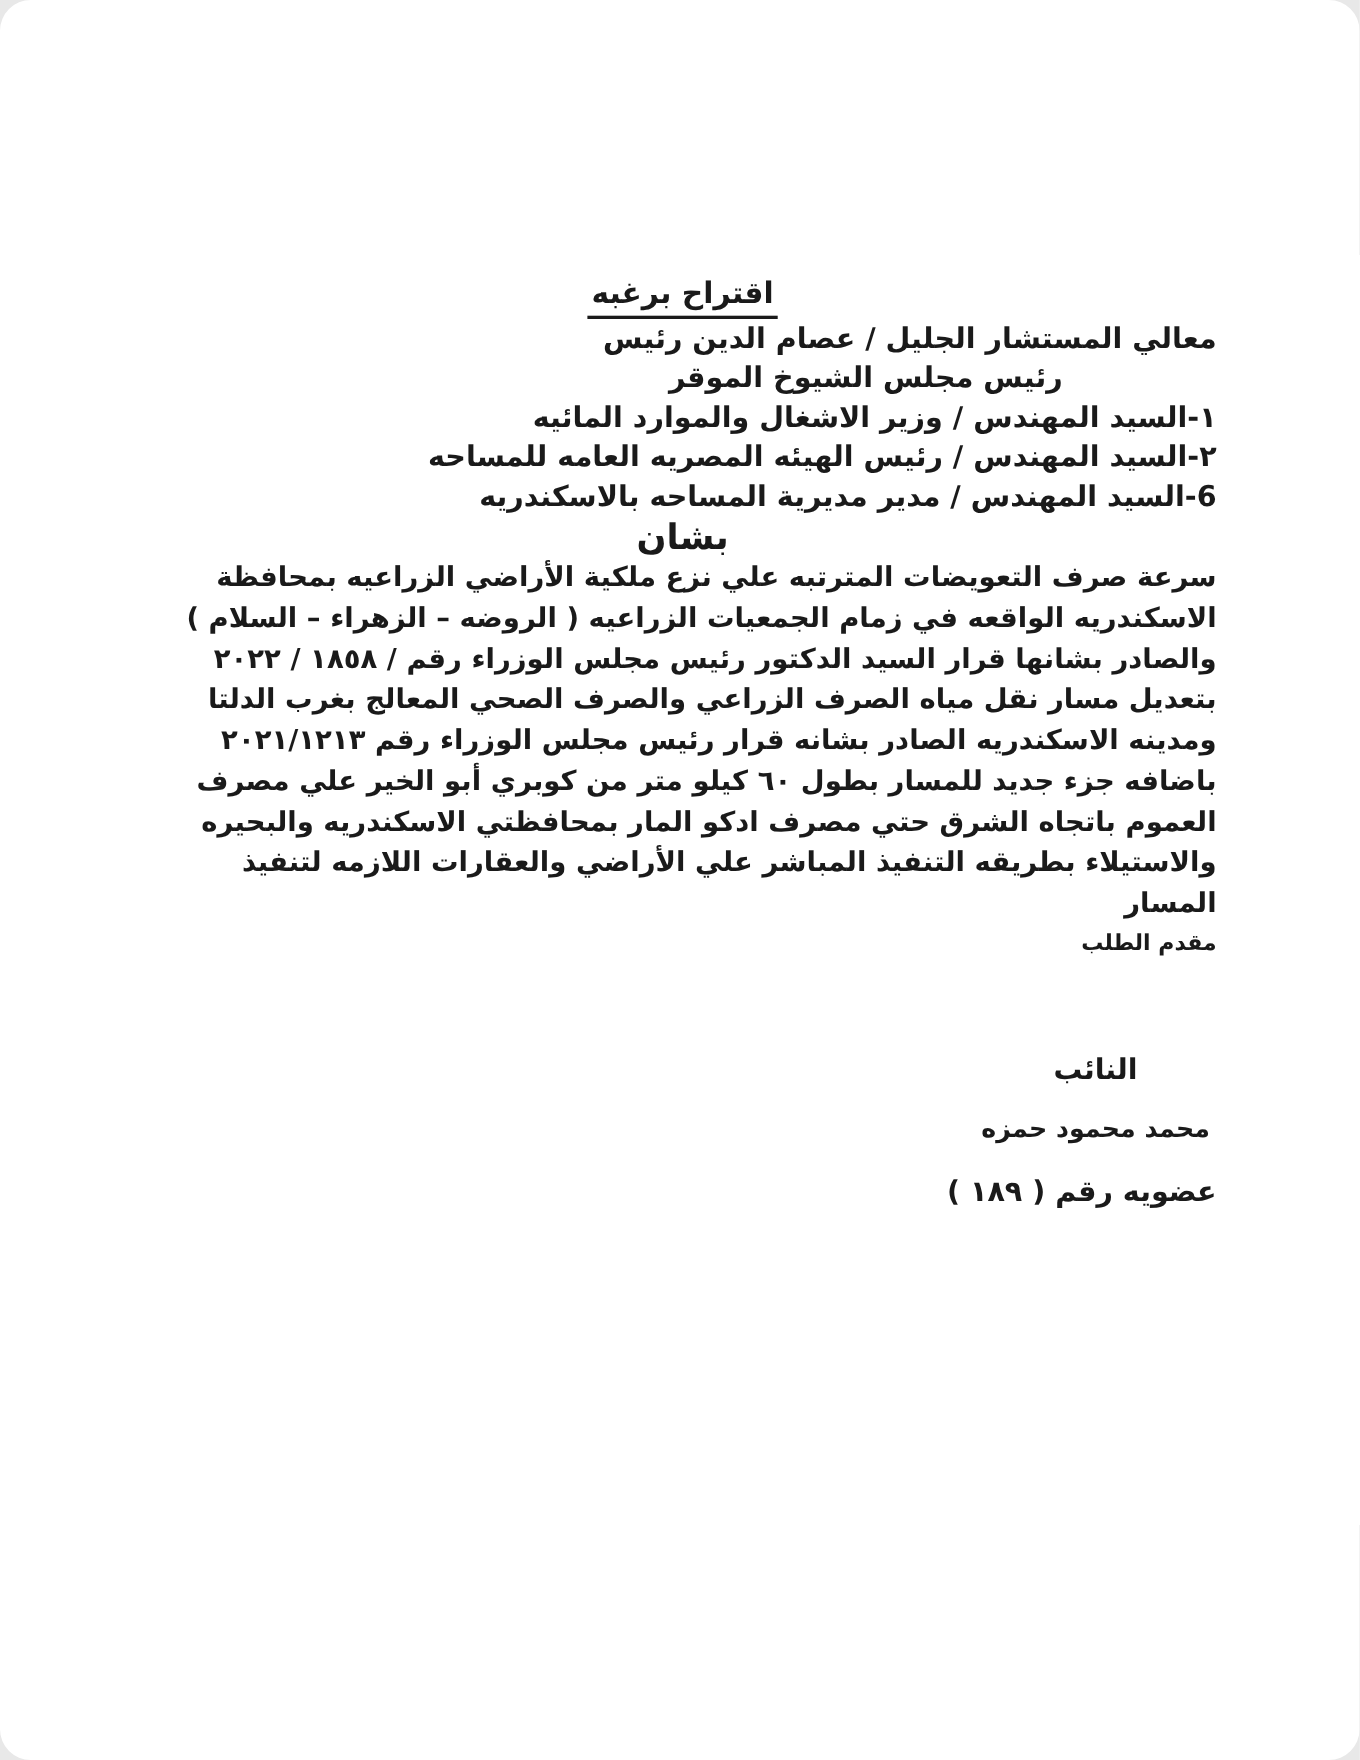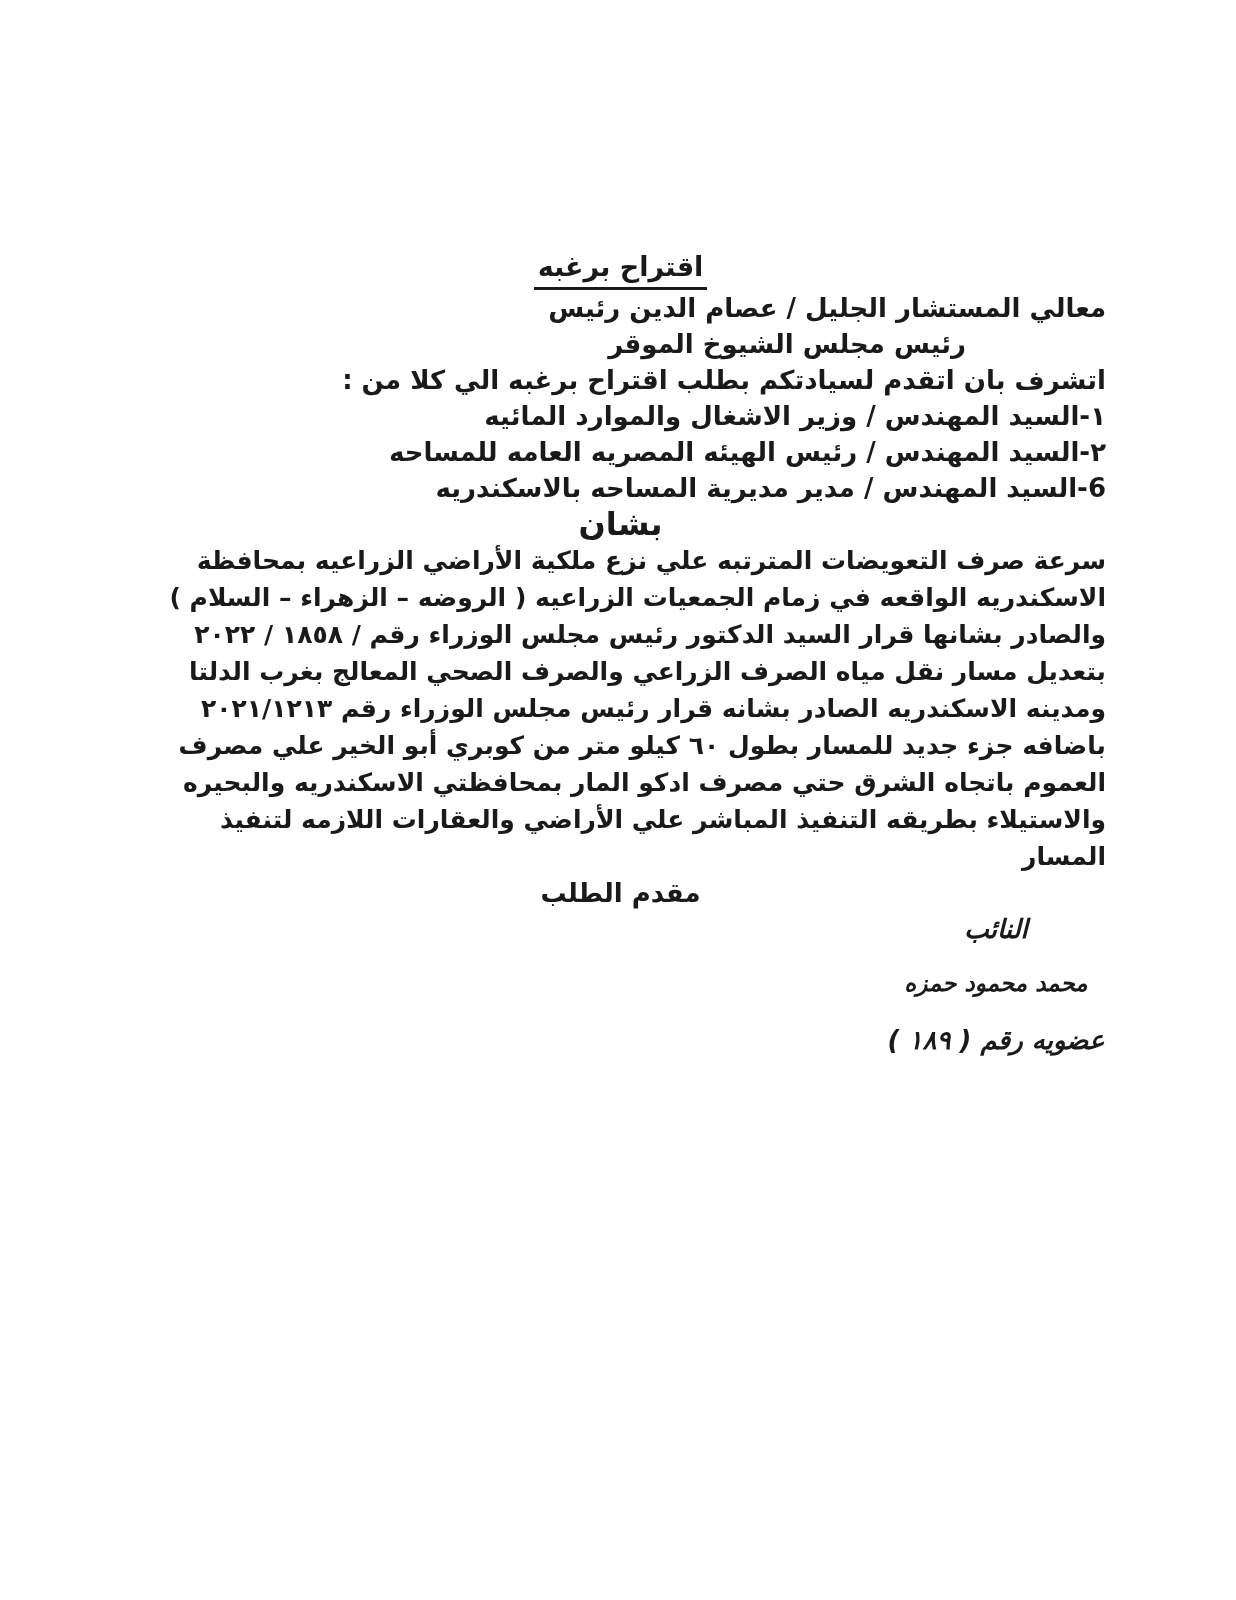--- a/index.html
+++ b/index.html
@@ -10,20 +10,21 @@
     margin: 0 auto;
     background: #ffffff;
     box-sizing: border-box;
     direction: rtl;
     text-align: right;
     padding: 0 130px 0 135px;
     overflow: hidden;
     color: #1a1a1a;
     font-family: "DejaVu Sans", sans-serif;
     font-weight: bold;
+    border-radius: 28px;
   }
   .page p { margin: 0; }
 
   .title-wrap {
     margin-top: 250px;
     text-align: center;
     font-size: 27px;
     line-height: 34px;
   }
   .title-text {
@@ -48,49 +49,48 @@
     padding-left: 0;
   }
   .subject-body {
     margin-top: 16px;
     font-size: 25px;
     line-height: 37px;
   }
 
   .submitter {
     margin-top: 10px;
-    text-align: center;
-    font-size: 26px;
+    text-align: right;
+    font-size: 20px;
     line-height: 36px;
   }
 
   .signature {
+    margin-top: 80px;
     width: 220px;
     text-align: center;
-    font-style: italic;
   }
   .sig-role { font-size: 26px; line-height: 36px; }
   .sig-name { margin-top: 18px !important; font-size: 23px; line-height: 36px; white-space: nowrap; }
   .sig-num  { margin-top: 21px !important; font-size: 26px; line-height: 36px; white-space: nowrap; }
 </style>
 </head>
 <body>
 
 <div class="page">
 
   <div class="title-wrap">
     <span class="title-text">اقتراح برغبه</span>
   </div>
 
   <p class="salut1">معالي المستشار الجليل / عصام الدين رئيس</p>
 
   <p class="salut2">رئيس مجلس الشيوخ الموقر</p>
 
 
-  <p class="intro">اتشرف بان اتقدم لسيادتكم بطلب اقتراح برغبه الي كلا من :</p>
 
   <p class="addr">١-السيد المهندس / وزير الاشغال والموارد المائيه</p>
 
   <p class="addr">٢-السيد المهندس / رئيس الهيئه المصريه العامه للمساحه</p>
 
   <p class="addr">6-السيد المهندس / مدير مديرية المساحه بالاسكندريه</p>
 
   <p class="subject-label">بشان</p>
 
   <p class="subject-body">سرعة صرف التعويضات المترتبه علي نزع ملكية الأراضي الزراعيه بمحافظة الاسكندريه الواقعه في زمام الجمعيات الزراعيه ( الروضه – الزهراء – السلام ) والصادر بشانها قرار السيد الدكتور رئيس مجلس الوزراء رقم / ١٨٥٨ / ٢٠٢٢ بتعديل مسار نقل مياه الصرف الزراعي والصرف الصحي المعالج بغرب الدلتا ومدينه الاسكندريه الصادر بشانه قرار رئيس مجلس الوزراء رقم ٢٠٢١/١٢١٣ باضافه جزء جديد للمسار بطول ٦٠ كيلو متر من كوبري أبو الخير علي مصرف العموم باتجاه الشرق حتي مصرف ادكو المار بمحافظتي الاسكندريه والبحيره والاستيلاء بطريقه التنفيذ المباشر علي الأراضي والعقارات اللازمه لتنفيذ المسار</p>

